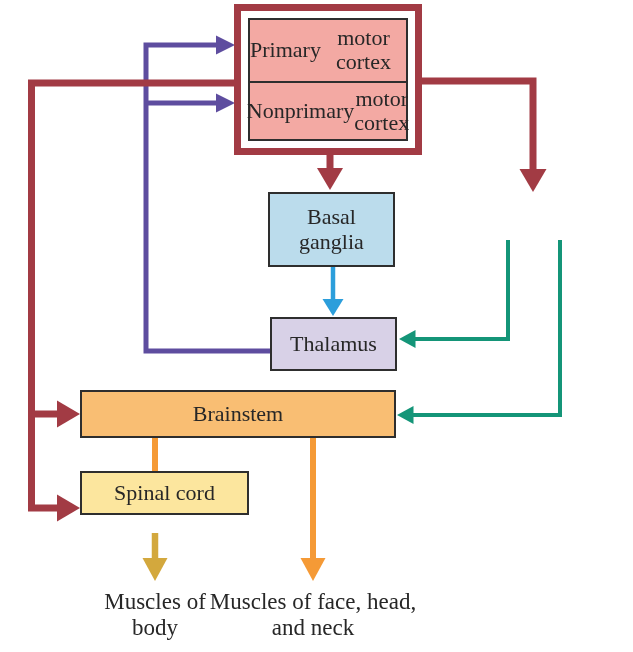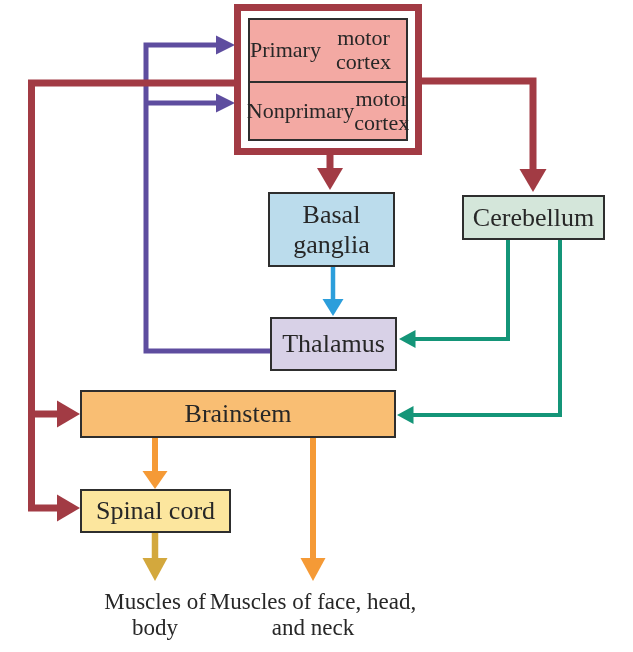--- a/index.html
+++ b/index.html
@@ -31,21 +31,21 @@
   }
   .node {
     position: absolute;
     box-sizing: border-box;
     border: 2px solid var(--border);
     display: flex;
     flex-direction: column;
     align-items: center;
     justify-content: center;
     text-align: center;
-    font-size: 26px;
+    font-size: 22px;
     line-height: 1.12;
   }
   .node span { display: block; }
   .mc-frame {
     position: absolute;
     left: 234px; top: 4px;
     width: 188px; height: 151px;
     box-sizing: border-box;
     border: 7px solid var(--maroon);
     background: #fff;
@@ -68,21 +68,21 @@
     text-align: center;
     font-size: 22px;
     line-height: 1.1;
   }
   .mc-cell.first { flex: 64; border-bottom: 2px solid var(--border); }
   .mc-cell.second { flex: 59; }
   .basal-ganglia  { left:268px; top:192px; width:127px; height:75px; background:var(--blue-box); }
   .cerebellum     { left:462px; top:195px; width:143px; height:45px; background:var(--green-box); }
   .thalamus       { left:270px; top:317px; width:127px; height:54px; background:var(--lavender); }
   .brainstem      { left:80px;  top:390px; width:316px; height:48px; background:var(--orange-box); }
-  .spinal-cord    { left:80px;  top:489px; width:151px; height:44px; background:var(--yellow-box); }
+  .spinal-cord    { left:80px;  top:471px; width:169px; height:44px; background:var(--yellow-box); }
   .endpoint-label {
     position: absolute;
     text-align: center;
     font-size: 23px;
     line-height: 1.14;
   }
   .muscles-body { left:85px;  top:589px; width:140px; }
   .muscles-face { left:203px; top:589px; width:220px; }
   svg.arrows {
     position: absolute;
@@ -176,23 +176,20 @@
         <span>motor cortex</span>
       </div>
     </div>
   </div>
 
   <div class="node basal-ganglia">
     <span>Basal</span>
     <span>ganglia</span>
   </div>
 
-  <div class="node cerebellum">
-    <span>Cerebellum</span>
-  </div>
 
   <div class="node thalamus">
     <span>Thalamus</span>
   </div>
 
   <div class="node brainstem">
     <span>Brainstem</span>
   </div>
 
   <div class="node spinal-cord">

